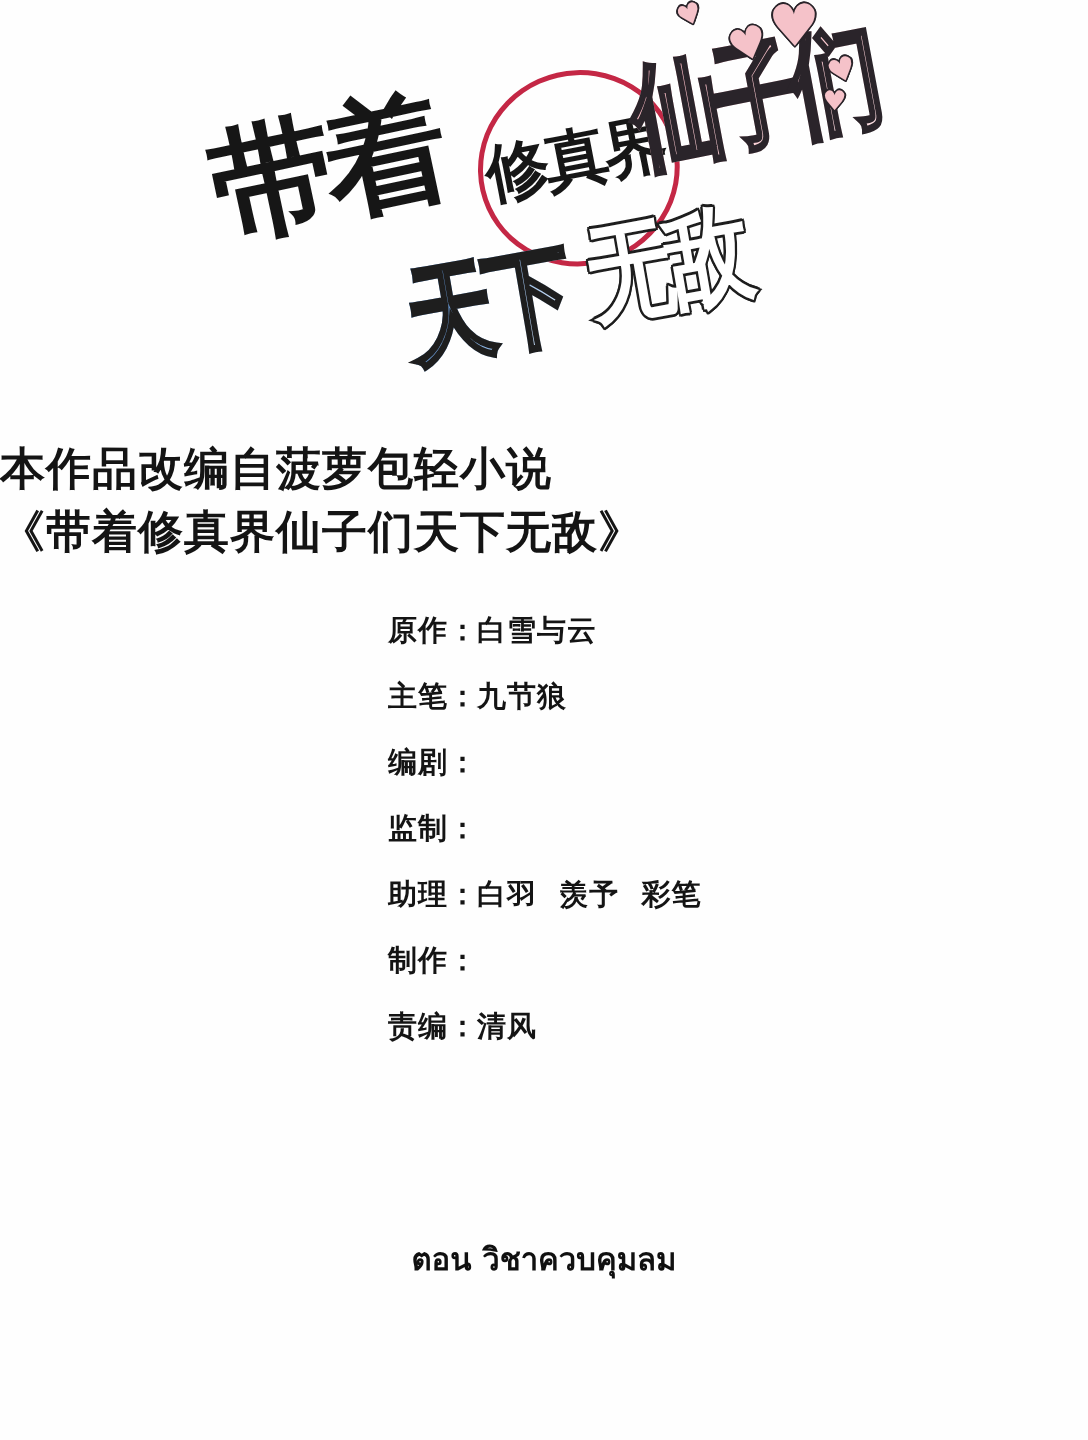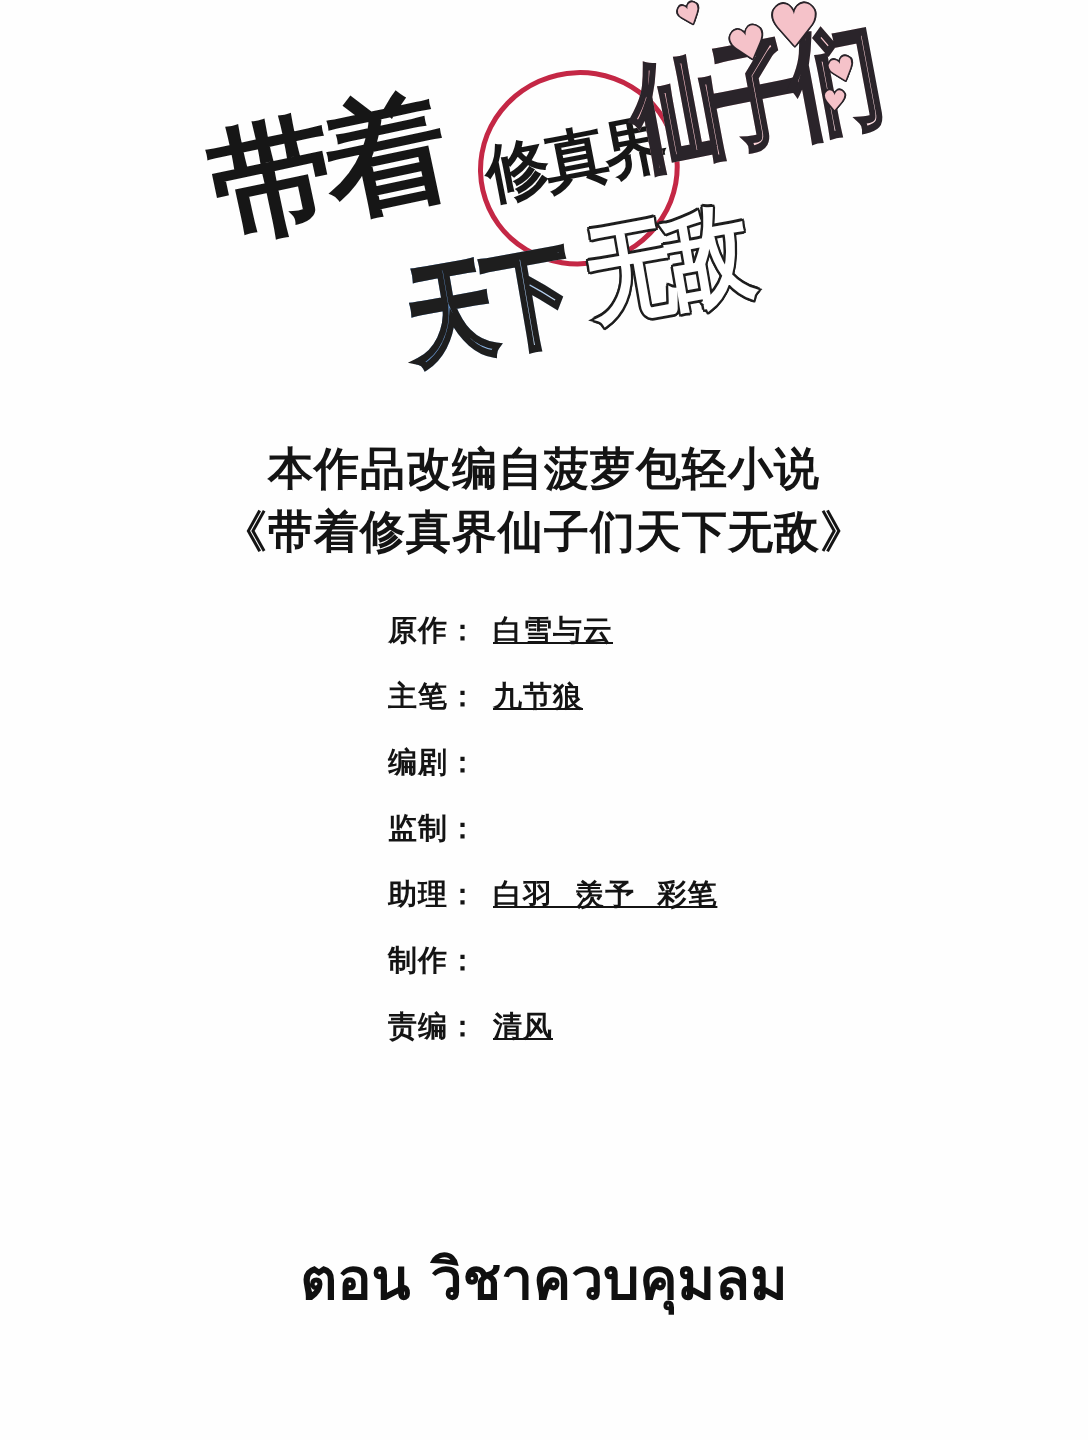--- a/index.html
+++ b/index.html
@@ -66,38 +66,38 @@
   }
   .h1 { left:492px; top:-32px; font-size:28px; transform:rotate(-12deg); }
   .h2 { left:538px; top:-2px;  font-size:44px; transform:rotate(-8deg); }
   .h3 { left:580px; top:-20px; font-size:58px; transform:rotate(7deg); }
   .h4 { left:632px; top:44px;  font-size:32px; transform:rotate(-10deg); }
   .h5 { left:622px; top:76px;  font-size:27px; transform:rotate(9deg); }
 
   
   .adaptation {
     position:absolute; left:0; top:437px; width:1088px;
-    text-align:center; font-weight:700; font-size:45px; line-height:63px;
+    font-weight:700; font-size:45px; line-height:63px;
     color:#141414; letter-spacing:1px;
   }
 
   
   .credits { position:absolute; left:388px; top:598px; }
   .credit-row {
     display:flex; align-items:center; height:66px;
     font-size:29px; font-weight:700; color:#141414; white-space:pre;
   }
   .credit-role { letter-spacing:1px; }
   .credit-colon { }
-  .credit-value { margin-left:16px; letter-spacing:1px;text-decoration:underline; }
+  .credit-value { margin-left:0; letter-spacing:1px; }
 
   
   .episode {
     position:absolute; left:0; top:1234px; width:1088px;
-    text-align:center; font-size:57px; font-weight:800; color:#101010;
+    text-align:center; font-size:31px; font-weight:800; color:#101010;
   }
 </style>
 </head>
 <body>
 
 <div class="stage">
 
   <div class="logo-wrap">
     <div class="lg-ellipse"></div>
     <div class="logo-part lg-daizhe">带着</div>

